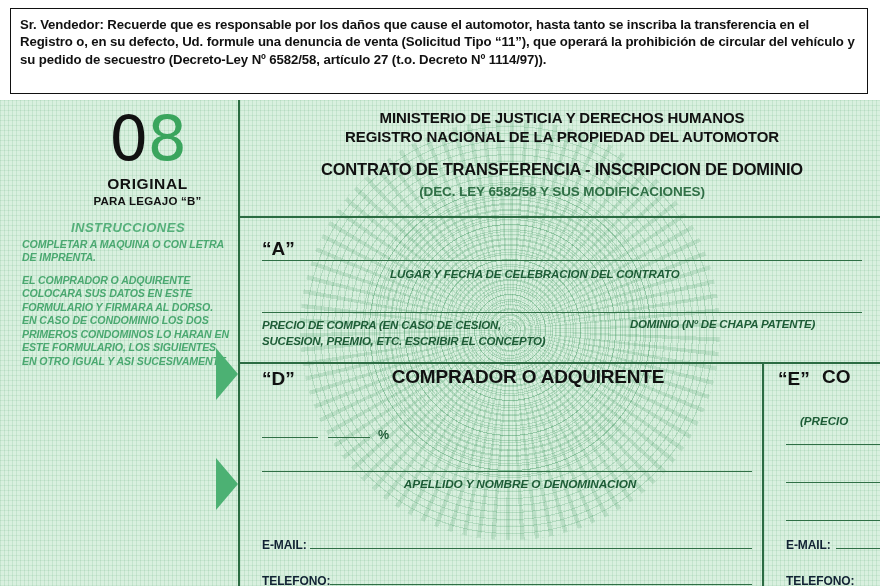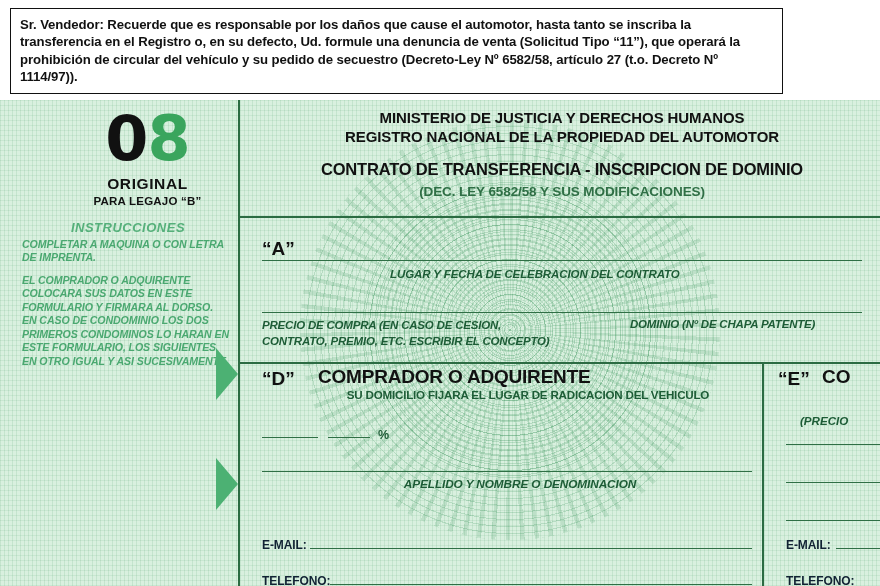--- a/index.html
+++ b/index.html
@@ -19,21 +19,21 @@
     width: 880px;
     height: 586px;
     background: #ffffff;
   }
 
   
   .notice {
     position: absolute;
     left: 10px;
     top: 8px;
-    width: 773px;
+    width: 858px;
     height: 86px;
     box-sizing: border-box;
     border: 1.5px solid #111;
     background: #ffffff;
     padding: 7px 9px 5px 9px;
   }
   .notice p {
     margin: 0;
     font-size: 13.2px;
     line-height: 1.31;
@@ -122,21 +122,21 @@
   .numblock {
     position: absolute;
     left: 60px;
     top: 10px;
     width: 175px;
     text-align: center;
   }
   .bignum {
     font-family: "DejaVu Sans", sans-serif;
     font-size: 62px;
-    font-weight: bold;
+    font-weight: normal;
     line-height: 0.95;
     color: #111;
     letter-spacing: -1px;
   }
   .bignum .zero { color: #111; }
   .bignum .eight { color: #3aa55d; }
   .original {
     margin-top: 6px;
     font-size: 15.5px;
     font-weight: bold;
@@ -269,21 +269,21 @@
     top: 268px;
     font-size: 19px;
     font-weight: bold;
     color: #111;
   }
   .secD-title {
     position: absolute;
     left: 318px;
     top: 266px;
     width: 420px;
-    text-align: left;
+    text-align: center;
     font-size: 19px;
     font-weight: bold;
     color: #111;
     letter-spacing: -0.2px;
   }
   .secD-sub {
     position: absolute;
     left: 318px;
     top: 288px;
     width: 420px;
@@ -389,27 +389,26 @@
         <div class="l2">CONTRATO DE TRANSFERENCIA - INSCRIPCION DE DOMINIO</div>
         <div class="l3">(DEC. LEY 6582/58 Y SUS MODIFICACIONES)</div>
       </div>
 
       <div class="secA-letter">“A”</div>
       <div class="rule" style="left:262px; top:160px; width:600px;"></div>
       <div class="secA-caption">LUGAR Y FECHA DE CELEBRACION DEL CONTRATO</div>
       <div class="rule" style="left:262px; top:212px; width:600px;"></div>
       <div class="secA-cap2">
         <span>PRECIO DE COMPRA (EN CASO DE CESION,</span><br>
-        <span>CONTRATO, PREMIO, ETC. ESCRIBIR EL CONCEPTO)</span>
+        <span>SUCESION, PREMIO, ETC. ESCRIBIR EL CONCEPTO)</span>
       </div>
       <div class="secA-cap3">DOMINIO (Nº DE CHAPA PATENTE)</div>
 
       <div class="secD-letter">“D”</div>
       <div class="secD-title">COMPRADOR O ADQUIRENTE</div>
-      <div class="secD-sub">SU DOMICILIO FIJARA EL LUGAR DE RADICACION DEL VEHICULO</div>
 
       <div class="rule" style="left:262px; top:337px; width:56px;"></div>
       <div class="rule" style="left:328px; top:337px; width:42px;"></div>
       <div class="pct">%</div>
 
       <div class="rule" style="left:262px; top:371px; width:490px;"></div>
       <div class="secD-apyn">APELLIDO Y NOMBRE O DENOMINACION</div>
 
       <div class="fld-label" style="left:262px; top:438px;">E-MAIL:</div>
       <div class="rule" style="left:310px; top:448px; width:442px;"></div>

